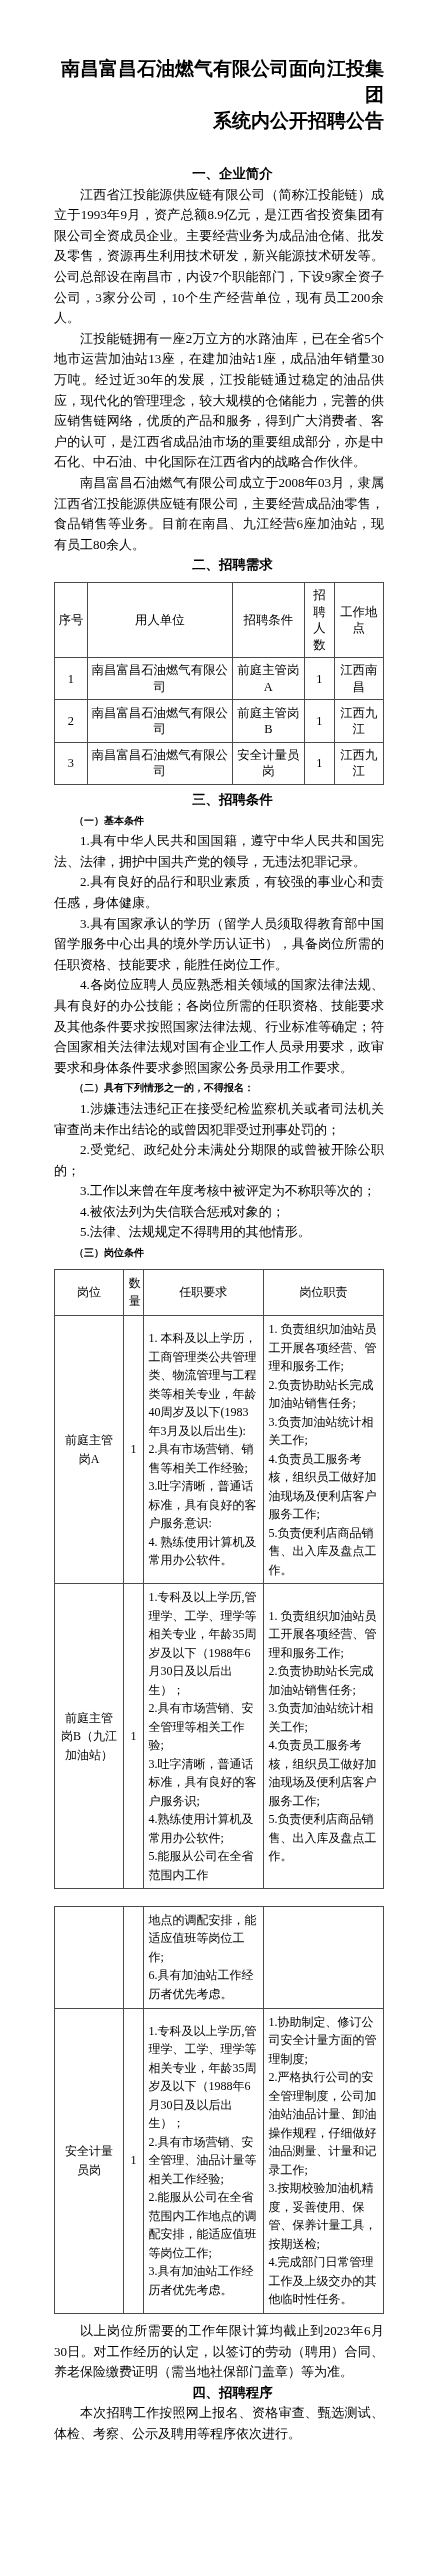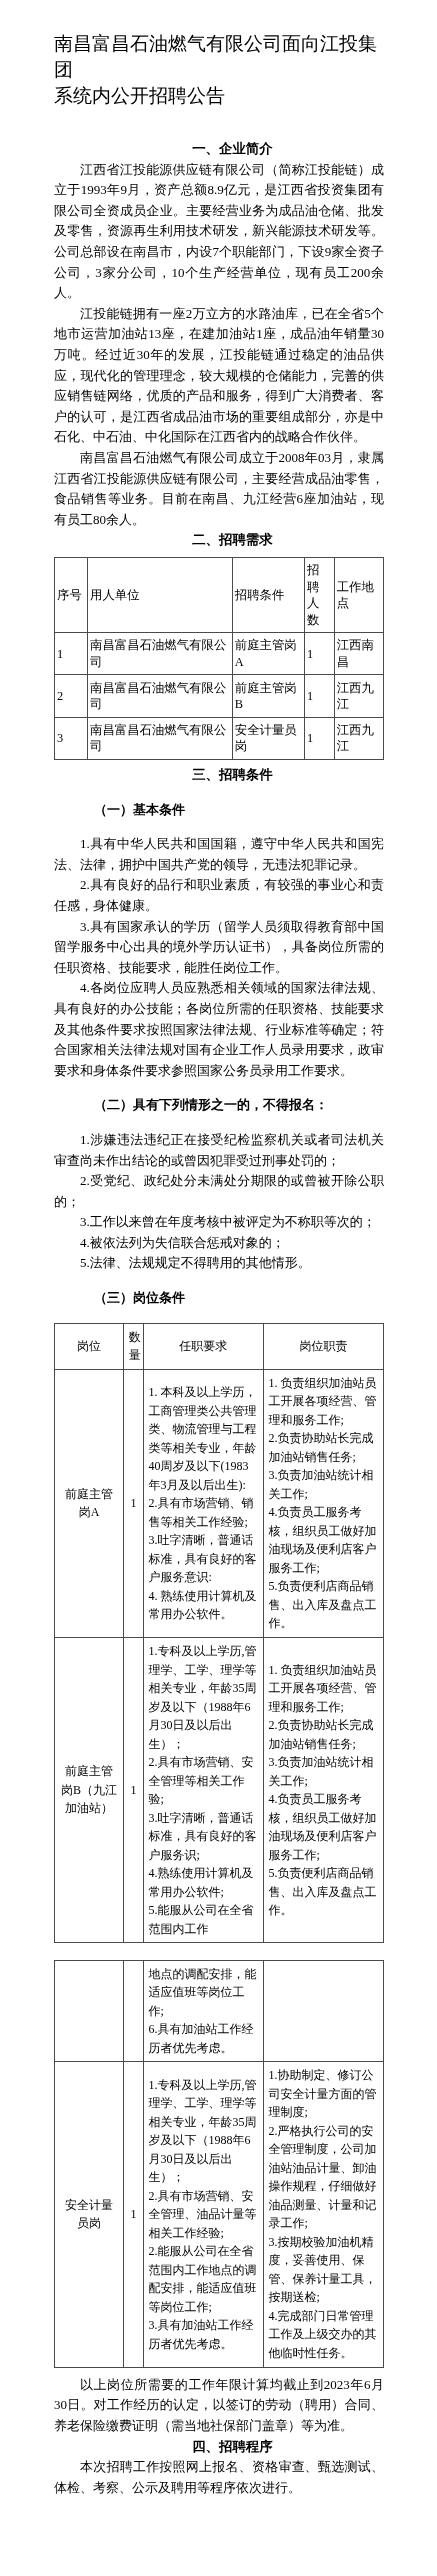--- a/index.html
+++ b/index.html
@@ -9,56 +9,56 @@
     margin:0 auto;
     background:#ffffff;
     color:#000000;
     font-family:"Liberation Serif","DejaVu Serif",serif;
     box-sizing:border-box;
     padding:30px 54px 0 54px;
     overflow:hidden;
   }
   .doc-title{
     font-size:19px;
-    font-weight:normal;
-    text-align:left;
+    font-weight:bold;
+    text-align:right;
     line-height:26px;
-    margin:1px 0 30px 0;
+    margin:26px 0 30px 0;
     font-family:"Liberation Serif","DejaVu Serif",serif;
   }
   .para{
     font-size:13px;
     line-height:20.6px;
     text-align:justify;
     text-indent:2em;
     margin:0;
   }
   .sec-heading{
     font-size:13.4px;
     font-weight:bold;
     line-height:20.6px;
     text-indent:2em;
     margin:0;
     font-family:"Liberation Sans","DejaVu Sans",sans-serif;
     text-align:center;
   }
   .sub-heading{
-    font-size:13px;
+    font-size:10px;
     font-weight:bold;
     line-height:20.6px;
     text-indent:2em;
-    margin:14px;
+    margin:0;
     font-family:"Liberation Sans","DejaVu Sans",sans-serif;
   }
   table{border-collapse:collapse;width:100%;table-layout:fixed;}
   .tbl1{margin:6.2px 0 5.2px 0;}
   .tbl1 th,.tbl1 td{
     border:1px solid #4a4a4a;
     font-size:12.4px;line-height:16.5px;
-    text-align:left;vertical-align:middle;
+    text-align:center;vertical-align:middle;
     padding:4.1px 2.1px;font-weight:normal;
   }
   .tbl2{margin:5.2px 0 0 0;}
   .tbl2 th,.tbl2 td{
     border:1px solid #4a4a4a;
     font-size:12px;line-height:18.5px;
     vertical-align:middle;
     padding:4.1px 4.6px;font-weight:normal;
   }
   .tbl2 th{text-align:center;}

